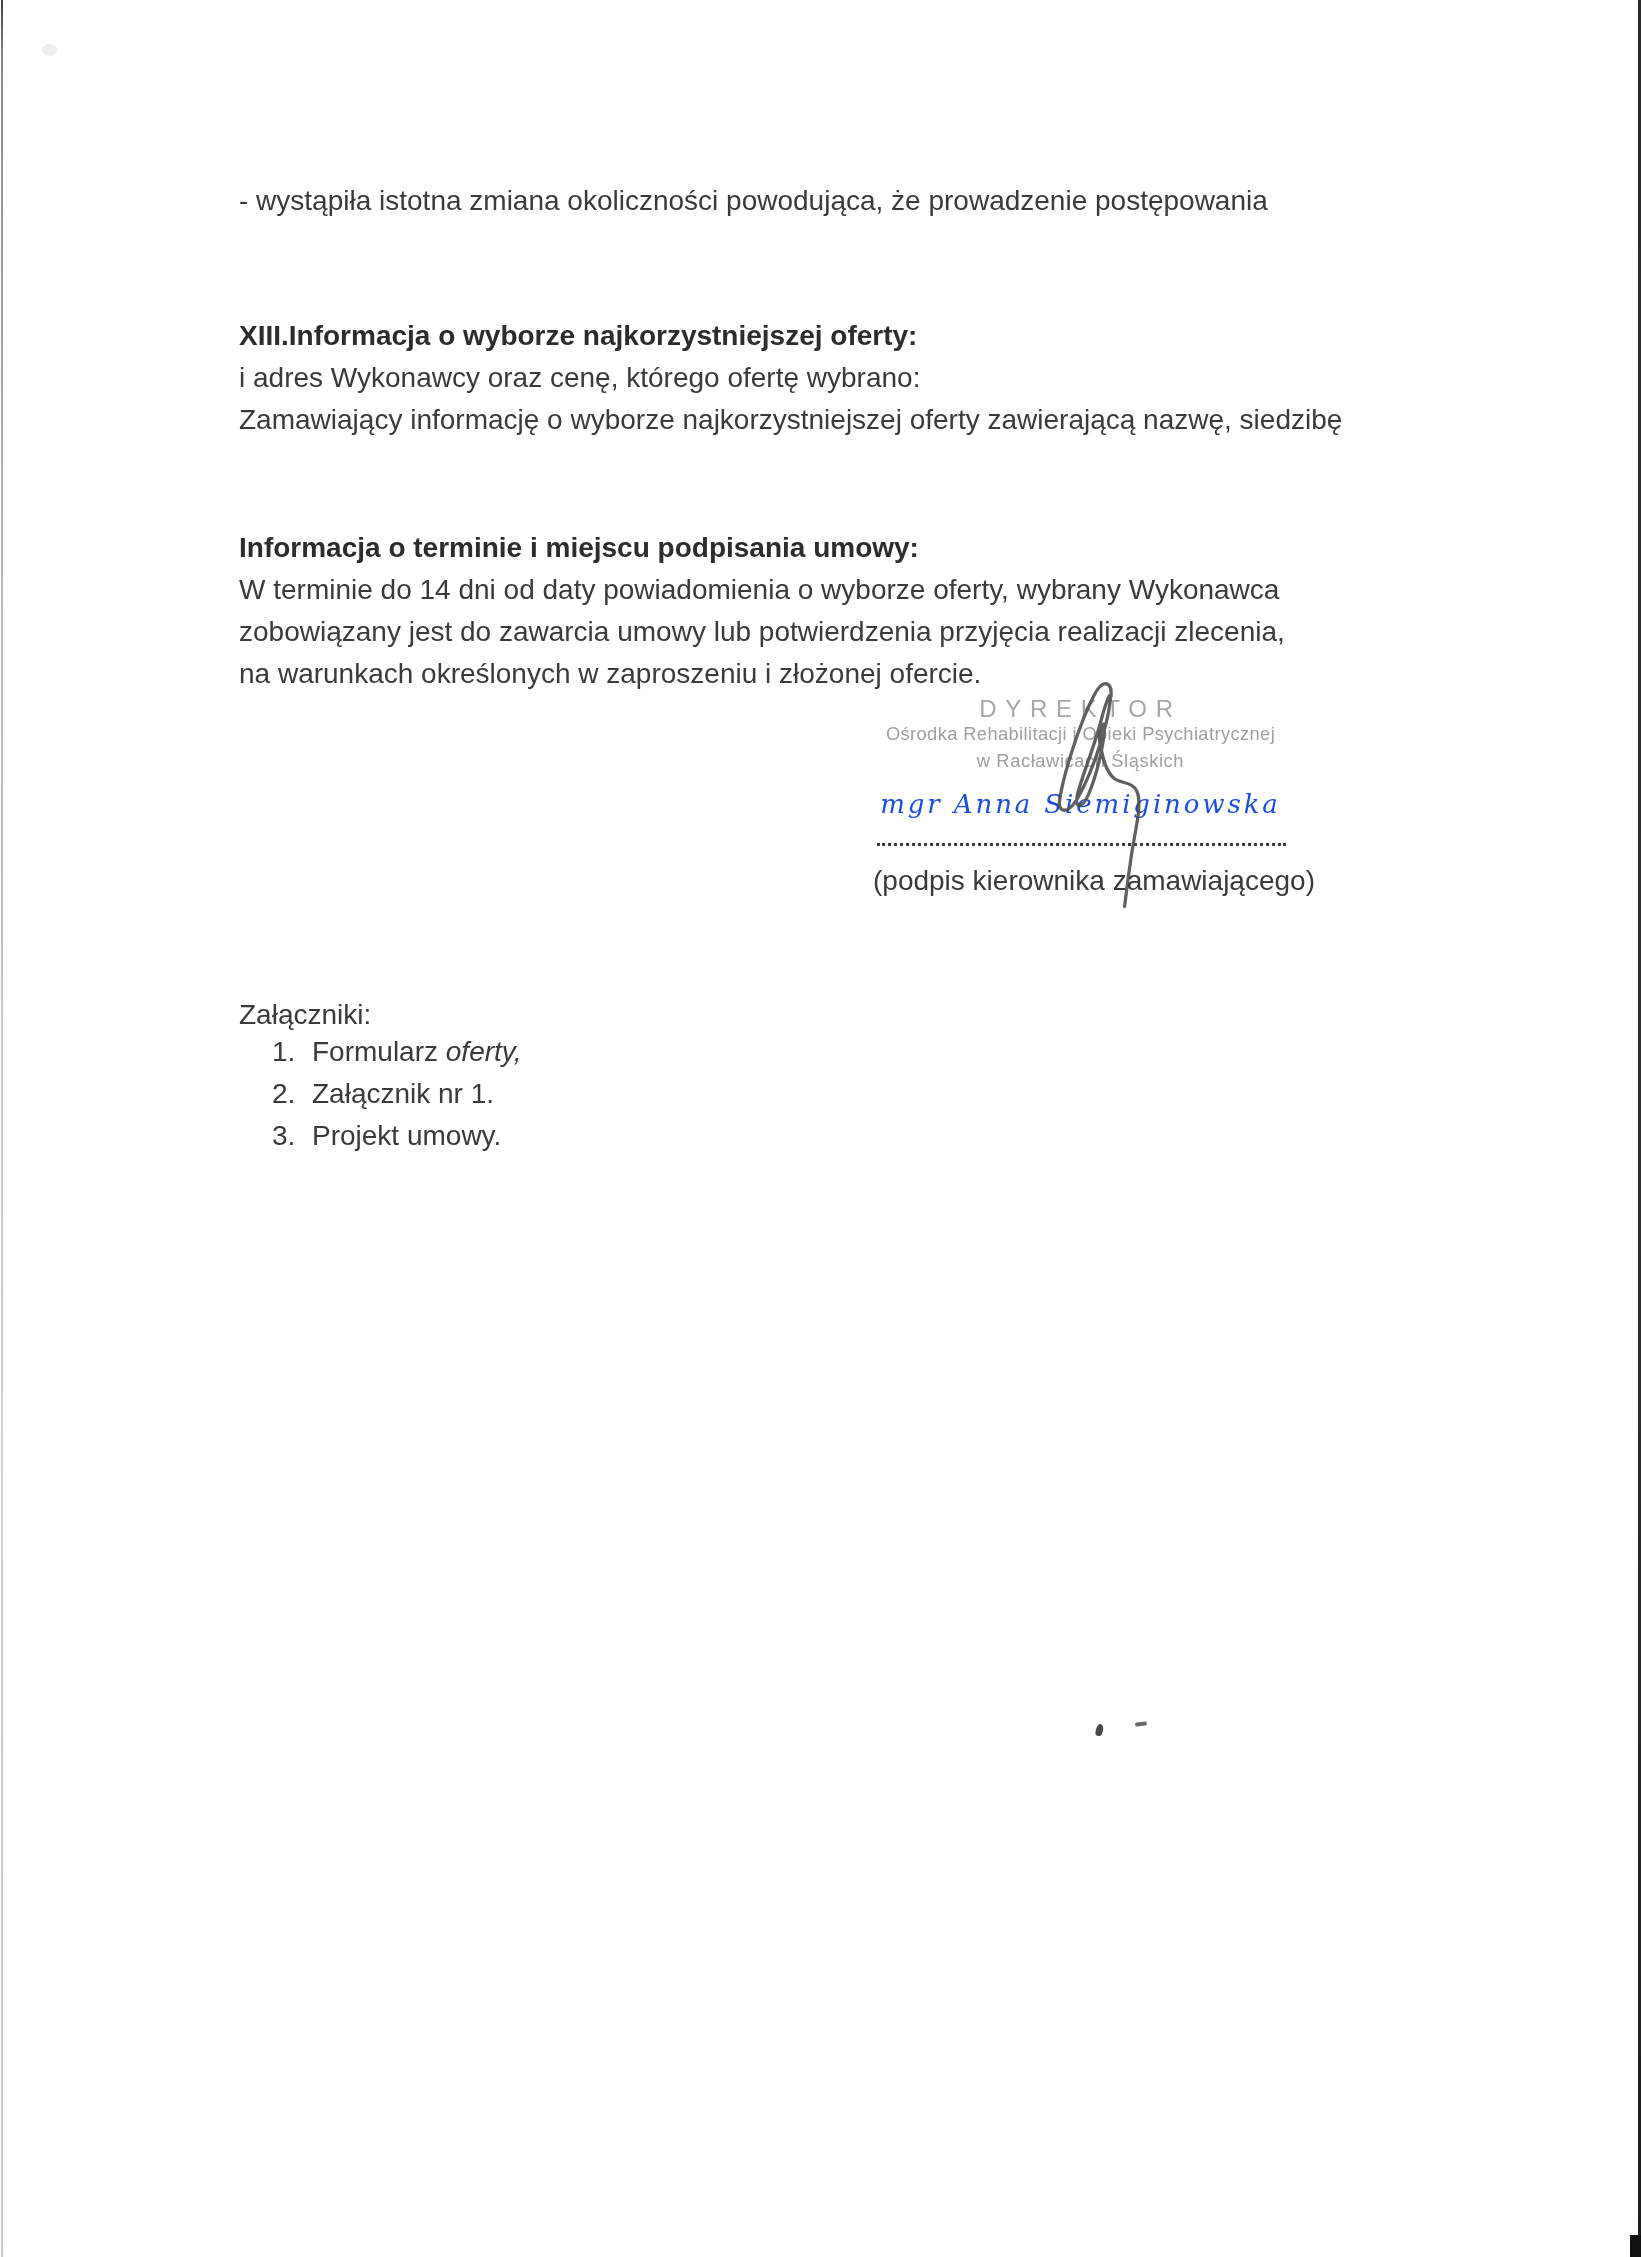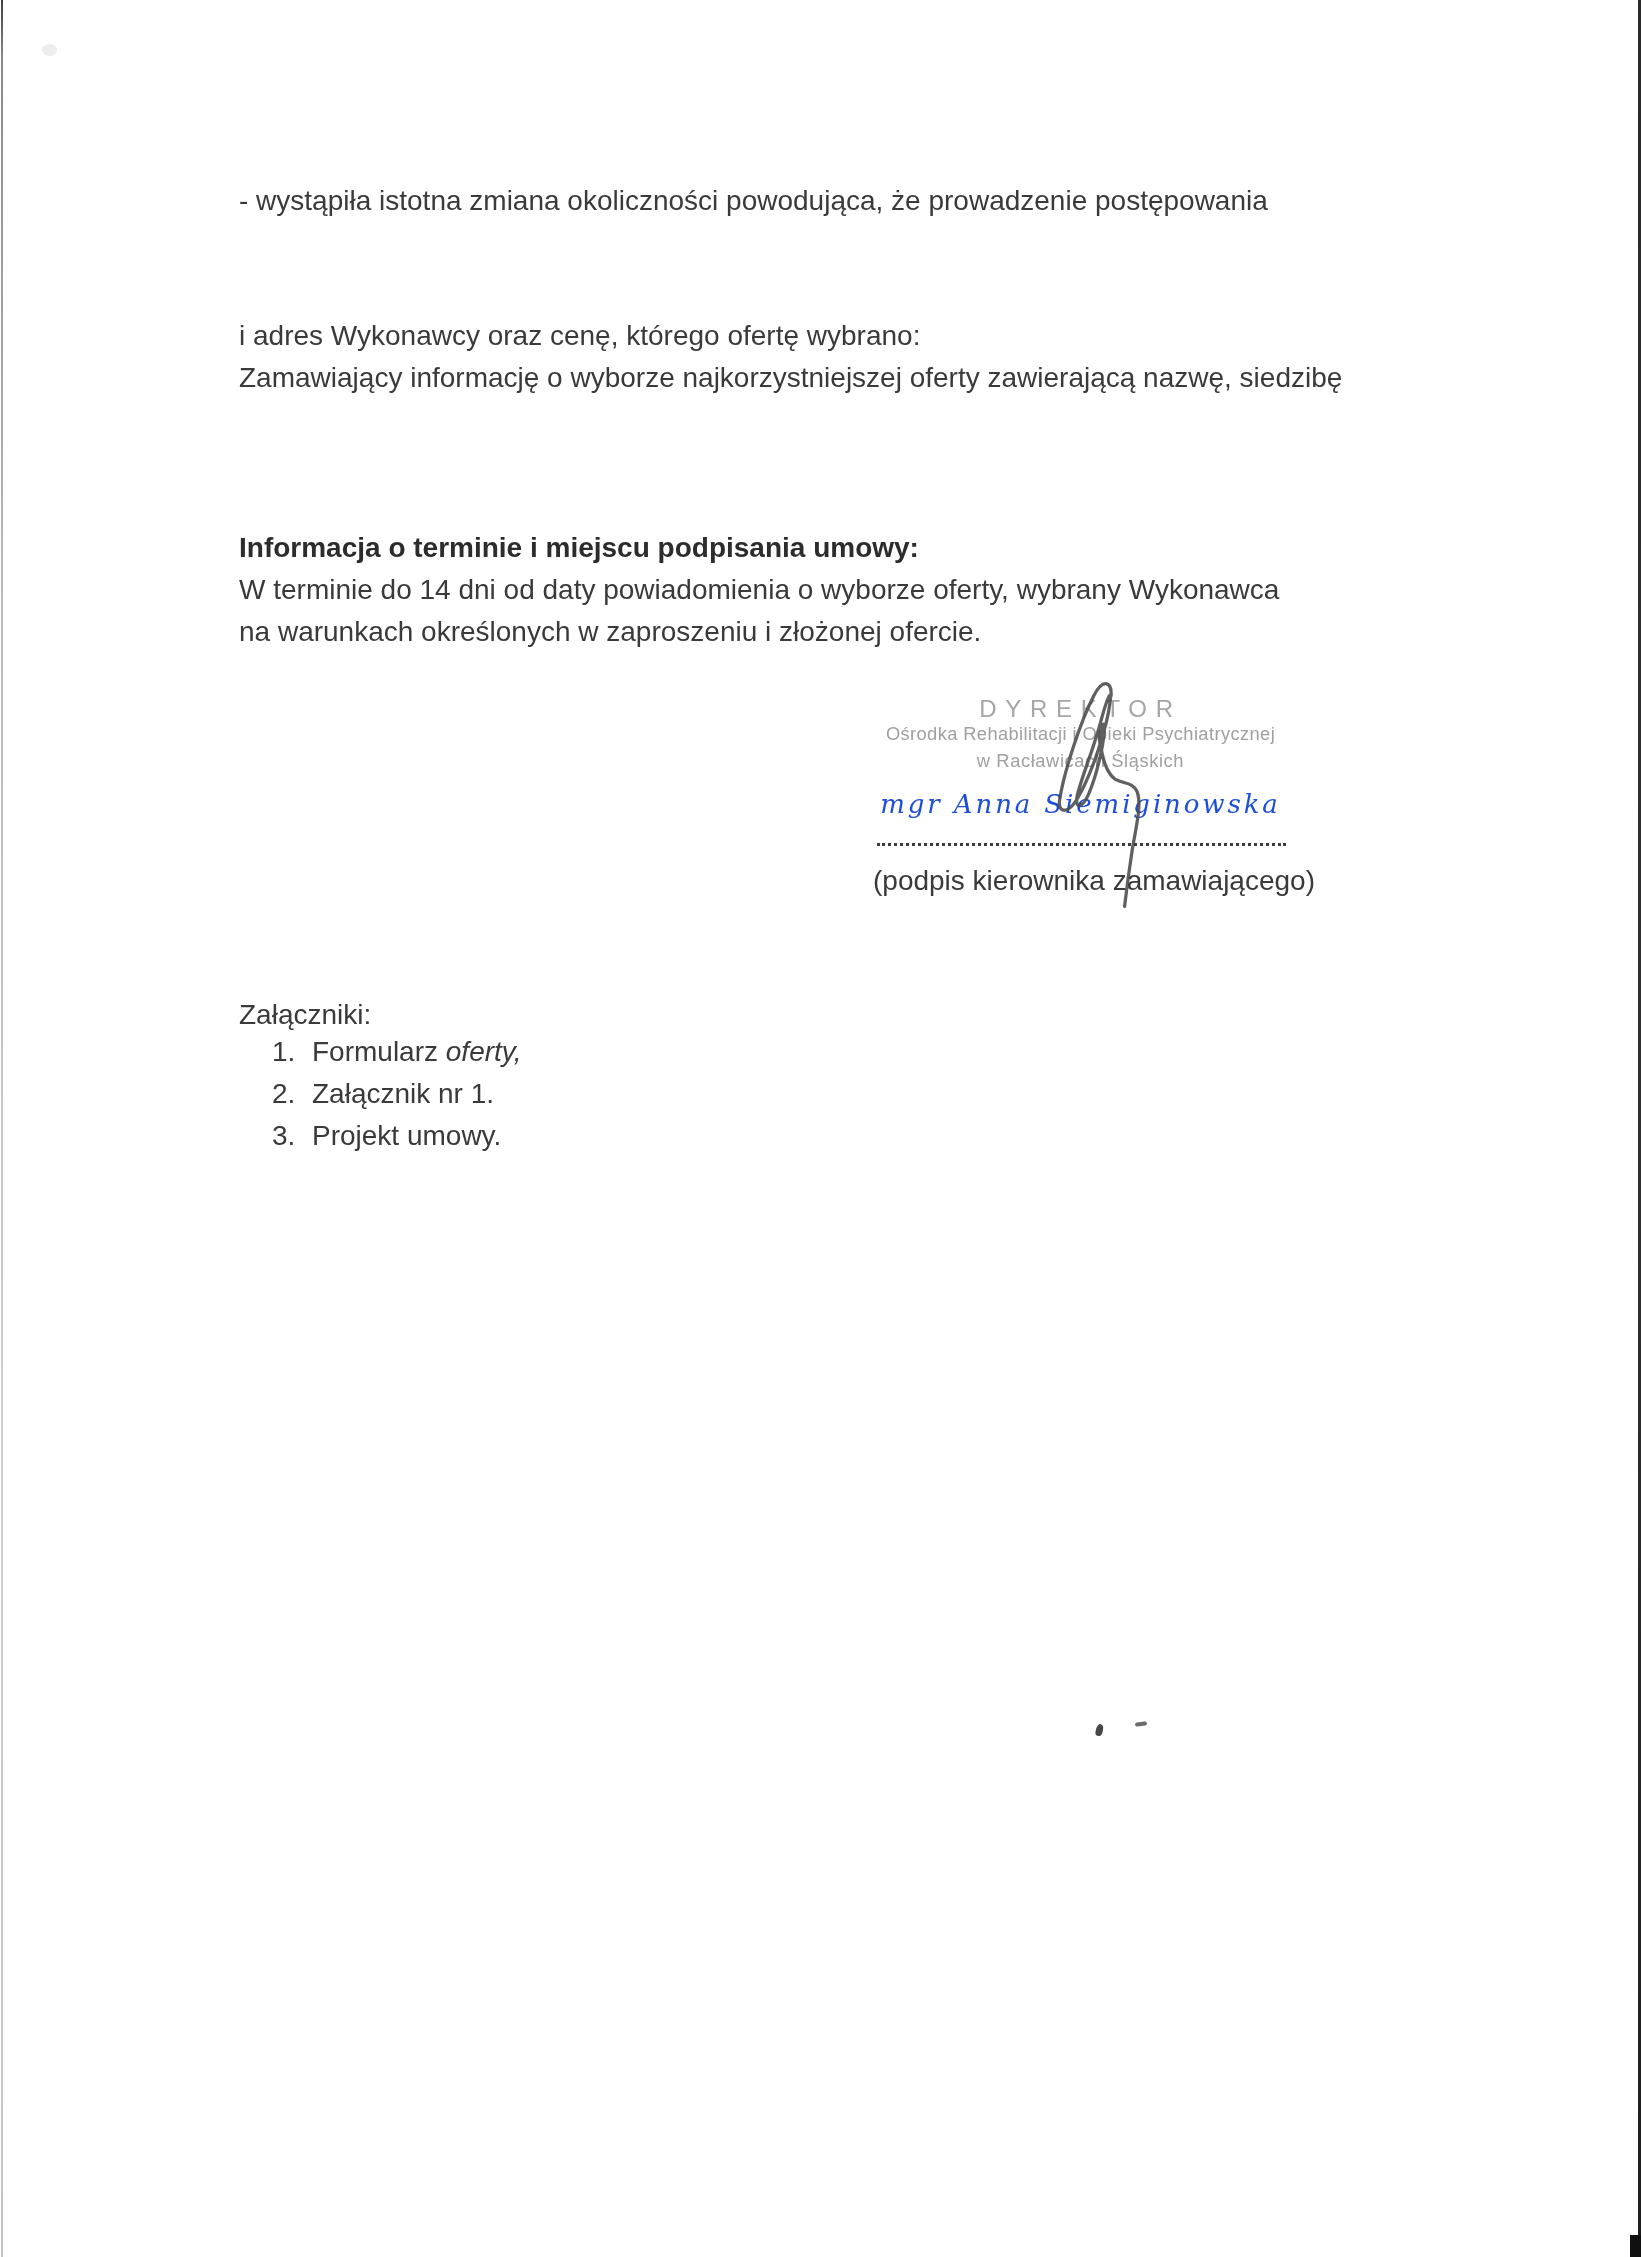--- a/index.html
+++ b/index.html
@@ -48,27 +48,29 @@
   <div class="corner-block"></div>
   <div class="smudge"></div>
   <div class="speck1"></div>
   <div class="speck2"></div>
 
   <div class="block" style="top:180px;">
     <div class="line">- wystąpiła istotna zmiana okoliczności powodująca, że prowadzenie postępowania</div>
   </div>
 
   <div class="block" style="top:315px;">
+    <div class="line bold">XIII.Informacja o wyborze najkorzystniejszej oferty:</div>
     <div class="line">i adres Wykonawcy oraz cenę, którego ofertę wybrano:</div>
     <div class="line">Zamawiający informację o wyborze najkorzystniejszej oferty zawierającą nazwę, siedzibę</div>
   </div>
 
   <div class="block" style="top:527px;">
     <div class="line bold">Informacja o terminie i miejscu podpisania umowy:</div>
     <div class="line">W terminie do 14 dni od daty powiadomienia o wyborze oferty, wybrany Wykonawca</div>
+    <div class="line">zobowiązany jest do zawarcia umowy lub potwierdzenia przyjęcia realizacji zlecenia,</div>
     <div class="line">na warunkach określonych w zaproszeniu i złożonej ofercie.</div>
   </div>
 
   <div class="stamp">
     <div class="stamp-title">DYREKTOR</div>
     <div class="stamp-l2">Ośrodka Rehabilitacji i Opieki Psychiatrycznej</div>
     <div class="stamp-l3">w Racławicach Śląskich</div>
     <div class="stamp-name">mgr Anna Siemiginowska</div>
   </div>
 

